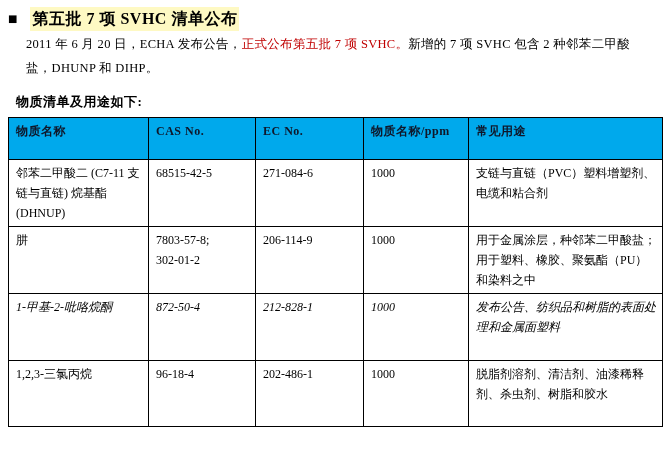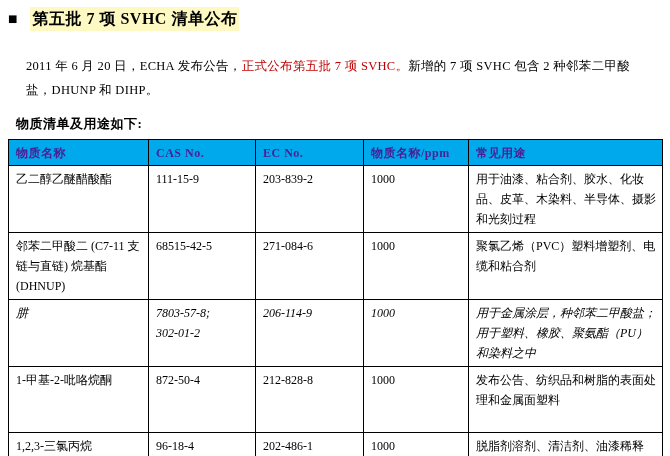--- a/index.html
+++ b/index.html
@@ -30,21 +30,21 @@
   }
   .title {
     font-size: 16px;
     font-weight: bold;
     line-height: 16px;
     background: #fef9c3;
     padding: 4px 2px;
     letter-spacing: 0.5px;
   }
   .para {
-    margin: 23px 0 0 26px;
+    margin: 1px 0 0 26px;
     width: 612px;
     font-size: 12.5px;
     line-height: 24px;
     letter-spacing: 0.3px;
   }
   .red-text { color: #c00000; }
   .intro {
     margin: 13px 17px 6px 16px;
     font-size: 13px;
     font-weight: bold;
@@ -61,27 +61,27 @@
     border: 1px solid #000000;
     text-align: left;
     vertical-align: top;
     padding: 3px 6px 3px 7px;
     font-size: 12px;
     line-height: 20px;
     word-break: break-word;
   }
   thead th {
     background: #00a9ec;
-    color: #4c1d95;
+    color: #0f172a;
     font-weight: bold;
     height: 21px;
     letter-spacing: 0.5px;
     vertical-align: middle;
     padding-top: 2px;
-    padding-bottom: 2px;
+    padding-bottom: 18px;
   }
   td.cell-cas { white-space: pre-line; }
   tbody tr:nth-child(1) td { height: 55px; }
   tbody tr:nth-child(2) td { height: 33px; }
   tbody tr:nth-child(3) td { height: 60px; font-style: italic; }
   tbody tr:nth-child(4) td { height: 59px; }
   tbody tr:nth-child(5) td { height: 31px; }
   tbody tr:nth-child(6) td { height: 38px; }
 </style>
 </head>
@@ -110,45 +110,38 @@
       <tr>
           <th>物质名称</th>
           <th>CAS No.</th>
           <th>EC No.</th>
           <th>物质名称/ppm</th>
           <th>常见用途</th>
         </tr>
     </thead>
     <tbody>
         <tr>
-          <td class="cell-name">乙二醇乙醚醋酸酯</td>
-          <td class="cell-cas">111-15-9</td>
-          <td class="cell-ec">203-839-2</td>
-          <td class="cell-limit">1000</td>
-          <td class="cell-usage">用于油漆、粘合剂、胶水、化妆品、皮革、木染料、半导体、摄影和光刻过程</td>
-        </tr>
-        <tr>
           <td class="cell-name">邻苯二甲酸二 (C7-11 支链与直链) 烷基酯 (DHNUP)</td>
           <td class="cell-cas">68515-42-5</td>
           <td class="cell-ec">271-084-6</td>
           <td class="cell-limit">1000</td>
-          <td class="cell-usage">聚氯乙烯（PVC）塑料增塑剂、电缆和粘合剂</td>
+          <td class="cell-usage">支链与直链（PVC）塑料增塑剂、电缆和粘合剂</td>
         </tr>
         <tr>
           <td class="cell-name">肼</td>
           <td class="cell-cas">7803-57-8;
 302-01-2</td>
           <td class="cell-ec">206-114-9</td>
           <td class="cell-limit">1000</td>
           <td class="cell-usage">用于金属涂层，种邻苯二甲酸盐；用于塑料、橡胶、聚氨酯（PU）和染料之中</td>
         </tr>
         <tr>
           <td class="cell-name">1-甲基-2-吡咯烷酮</td>
           <td class="cell-cas">872-50-4</td>
-          <td class="cell-ec">212-828-8</td>
+          <td class="cell-ec">212-828-1</td>
           <td class="cell-limit">1000</td>
           <td class="cell-usage">发布公告、纺织品和树脂的表面处理和金属面塑料</td>
         </tr>
         <tr>
           <td class="cell-name">1,2,3-三氯丙烷</td>
           <td class="cell-cas">96-18-4</td>
           <td class="cell-ec">202-486-1</td>
           <td class="cell-limit">1000</td>
           <td class="cell-usage">脱脂剂溶剂、清洁剂、油漆稀释剂、杀虫剂、树脂和胶水</td>
         </tr>

